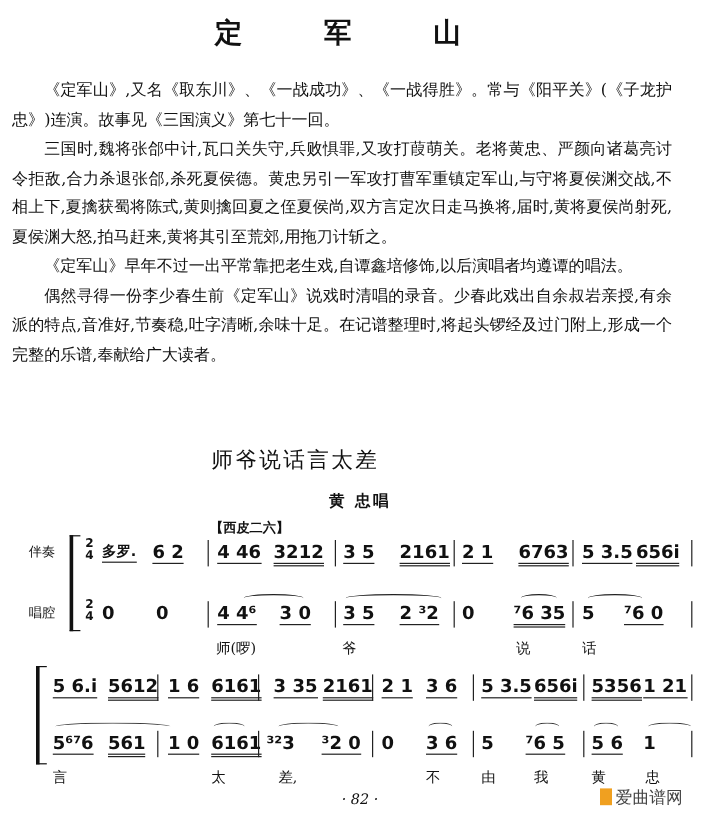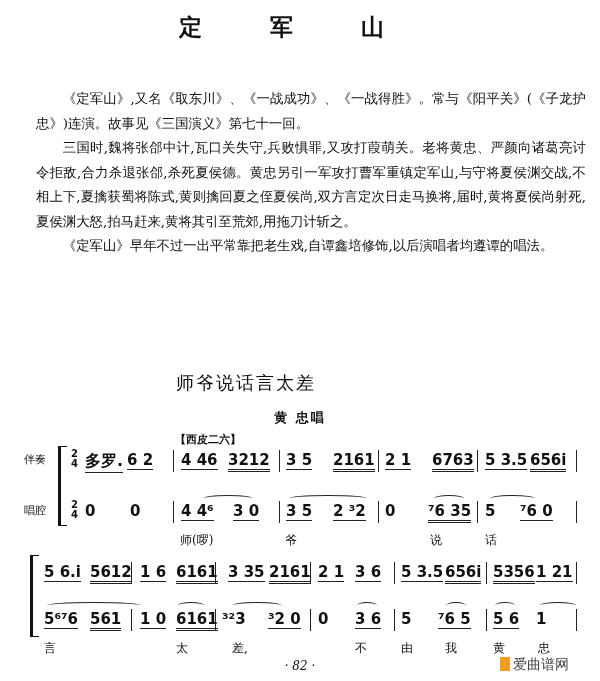--- a/index.html
+++ b/index.html
@@ -1,21 +1,21 @@
 <!DOCTYPE html>
 <html><head>
 <meta charset="utf-8">
 <style>
   html, body { margin: 0; padding: 0; background: #ffffff; }
   body { width: 600px; height: 681px; position: relative; overflow: hidden;
          font-family: "DejaVu Serif", "Liberation Serif", serif; color: #111; }
   .page-title { position: absolute; top: 12px; left: 0; width: 593px; text-align: center;
                 font-family: "DejaVu Sans", sans-serif; font-weight: bold; font-size: 23px;
                 letter-spacing: 30px; }
-  .intro { position: absolute; top: 64px; left: 36px; width: 550px; font-size: 13.4px; line-height: 24.5px; margin-top: 23px; }
+  .intro { position: absolute; top: 64px; left: 10px; width: 550px; font-size: 13.4px; line-height: 24.5px; }
   .intro p { margin: 0; text-indent: 2em; text-align: justify; }
   .song-title { position: absolute; top: 371px; left: 0; width: 492px; text-align: center;
                 font-size: 18px; letter-spacing: 2px; }
   .singer { position: absolute; top: 409px; left: 0; width: 600px; text-align: center;
             font-size: 13px; font-weight: bold; letter-spacing: 2px; }
   .banqiang { position: absolute; top: 432px; left: 175px; font-size: 11px; font-weight: bold;
               font-family: "DejaVu Sans", sans-serif; }
   .part-label { position: absolute; font-size: 11px; font-family: "DejaVu Sans", sans-serif; }
   .brace { position: absolute; border-left: 3px solid #111; border-top: 1px solid #111; border-bottom: 1px solid #111; width: 6px; }
   .timesig { position: absolute; font-family: "DejaVu Sans", sans-serif; font-weight: bold; font-size: 10px; line-height: 10px; text-align: center; }
@@ -35,41 +35,42 @@
 </style>
 </head>
 <body>
 
 <div class="page-title">定 军 山</div>
 
 <div class="intro">
   <p>《定军山》,又名《取东川》、《一战成功》、《一战得胜》。常与《阳平关》(《子龙护忠》)连演。故事见《三国演义》第七十一回。</p>
   <p>三国时,魏将张郃中计,瓦口关失守,兵败惧罪,又攻打葭萌关。老将黄忠、严颜向诸葛亮讨令拒敌,合力杀退张郃,杀死夏侯德。黄忠另引一军攻打曹军重镇定军山,与守将夏侯渊交战,不相上下,夏擒获蜀将陈式,黄则擒回夏之侄夏侯尚,双方言定次日走马换将,届时,黄将夏侯尚射死,夏侯渊大怒,拍马赶来,黄将其引至荒郊,用拖刀计斩之。</p>
   <p>《定军山》早年不过一出平常靠把老生戏,自谭鑫培修饰,以后演唱者均遵谭的唱法。</p>
+  <p>偶然寻得一份李少春生前《定军山》说戏时清唱的录音。少春此戏出自余叔岩亲授,有余派的特点,音准好,节奏稳,吐字清晰,余味十足。在记谱整理时,将起头锣经及过门附上,形成一个完整的乐谱,奉献给广大读者。</p>
 </div>
 
 <div class="song-title">师爷说话言太差</div>
 <div class="singer">黄 忠唱</div>
 <div class="banqiang">【西皮二六】</div>
 
 <div>
   <div class="part-label" style="top:452px;left:24px;">伴奏</div>
   <div class="part-label" style="top:503px;left:24px;">唱腔</div>
   <div class="brace" style="top:446px;left:58px;height:78px;"></div>
 
   <div class="timesig" style="top:449px;left:71px;">
     <span>2</span>
       <span>4</span>
   </div>
   <div class="timesig" style="top:500px;left:71px;">
     <span>2</span>
       <span>4</span>
   </div>
 
-  <div class="cell u1" style="top:451px;left:85px;font-size:16px;">多罗.</div>
+  <div class="cell u1" style="top:451px;left:85px;font-size:12px;">多罗.</div>
   <div class="cell u1" style="top:451px;left:127px;">6 2</div>
   <div class="bar" style="top:450px;left:173px;"></div>
   <div class="cell u1" style="top:451px;left:181px;">4 46</div>
   <div class="cell u2" style="top:451px;left:228px;">3212</div>
   <div class="bar" style="top:450px;left:279px;"></div>
   <div class="cell u1" style="top:451px;left:286px;">3 5</div>
   <div class="cell u2" style="top:451px;left:333px;">2161</div>
   <div class="bar" style="top:450px;left:378px;"></div>
   <div class="cell u1" style="top:451px;left:385px;">2 1</div>
   <div class="cell u2" style="top:451px;left:432px;">6763</div>

